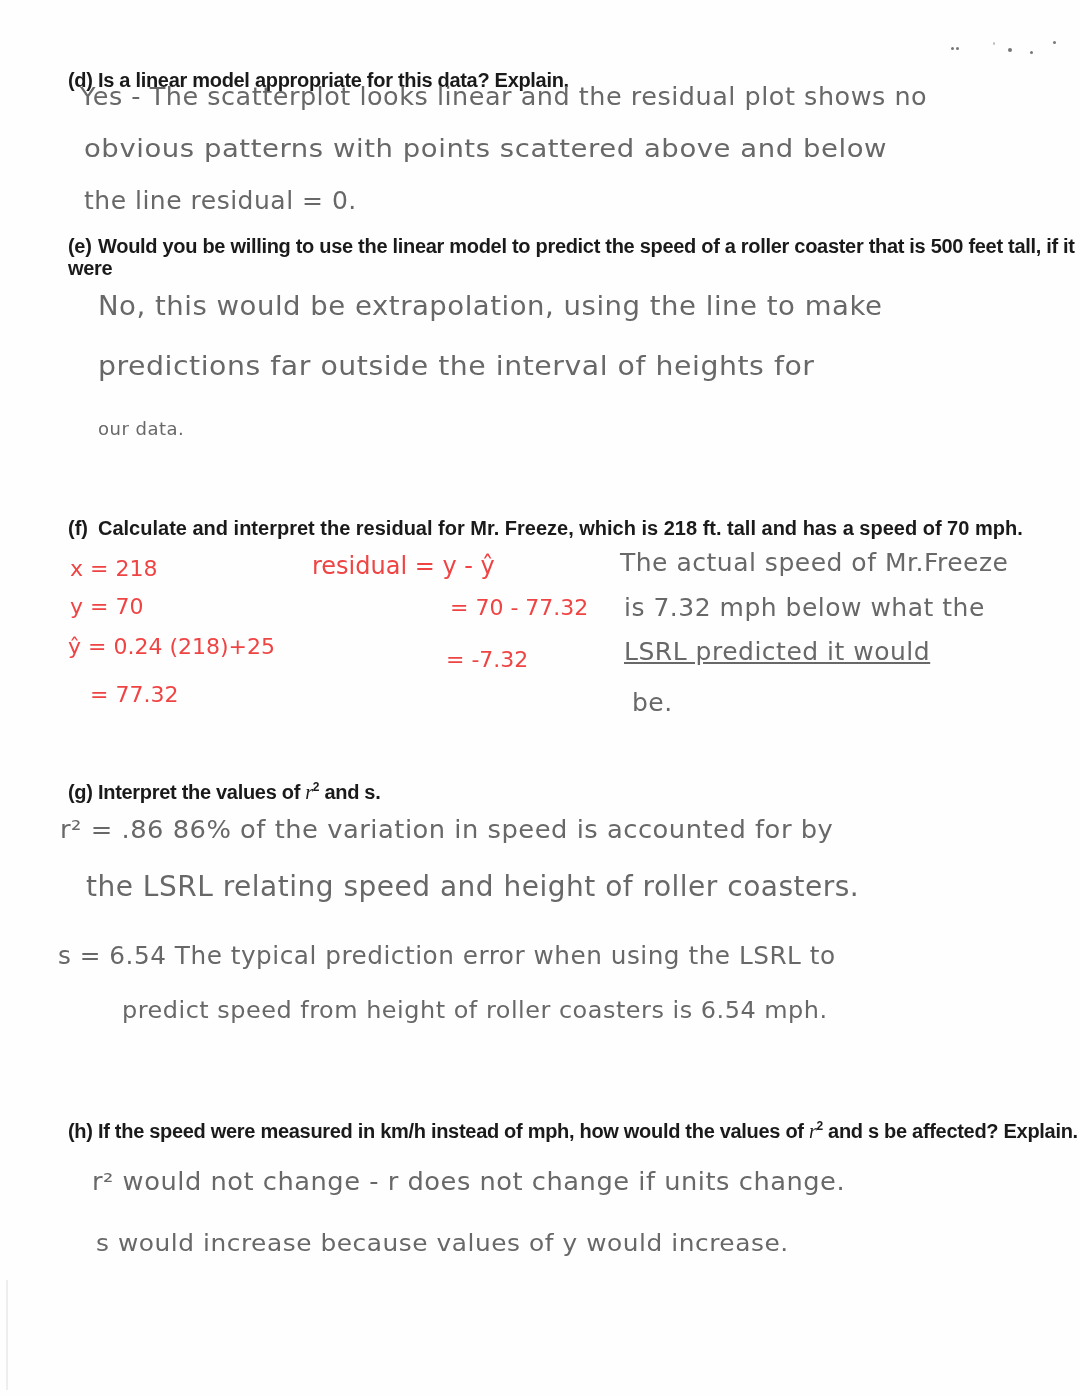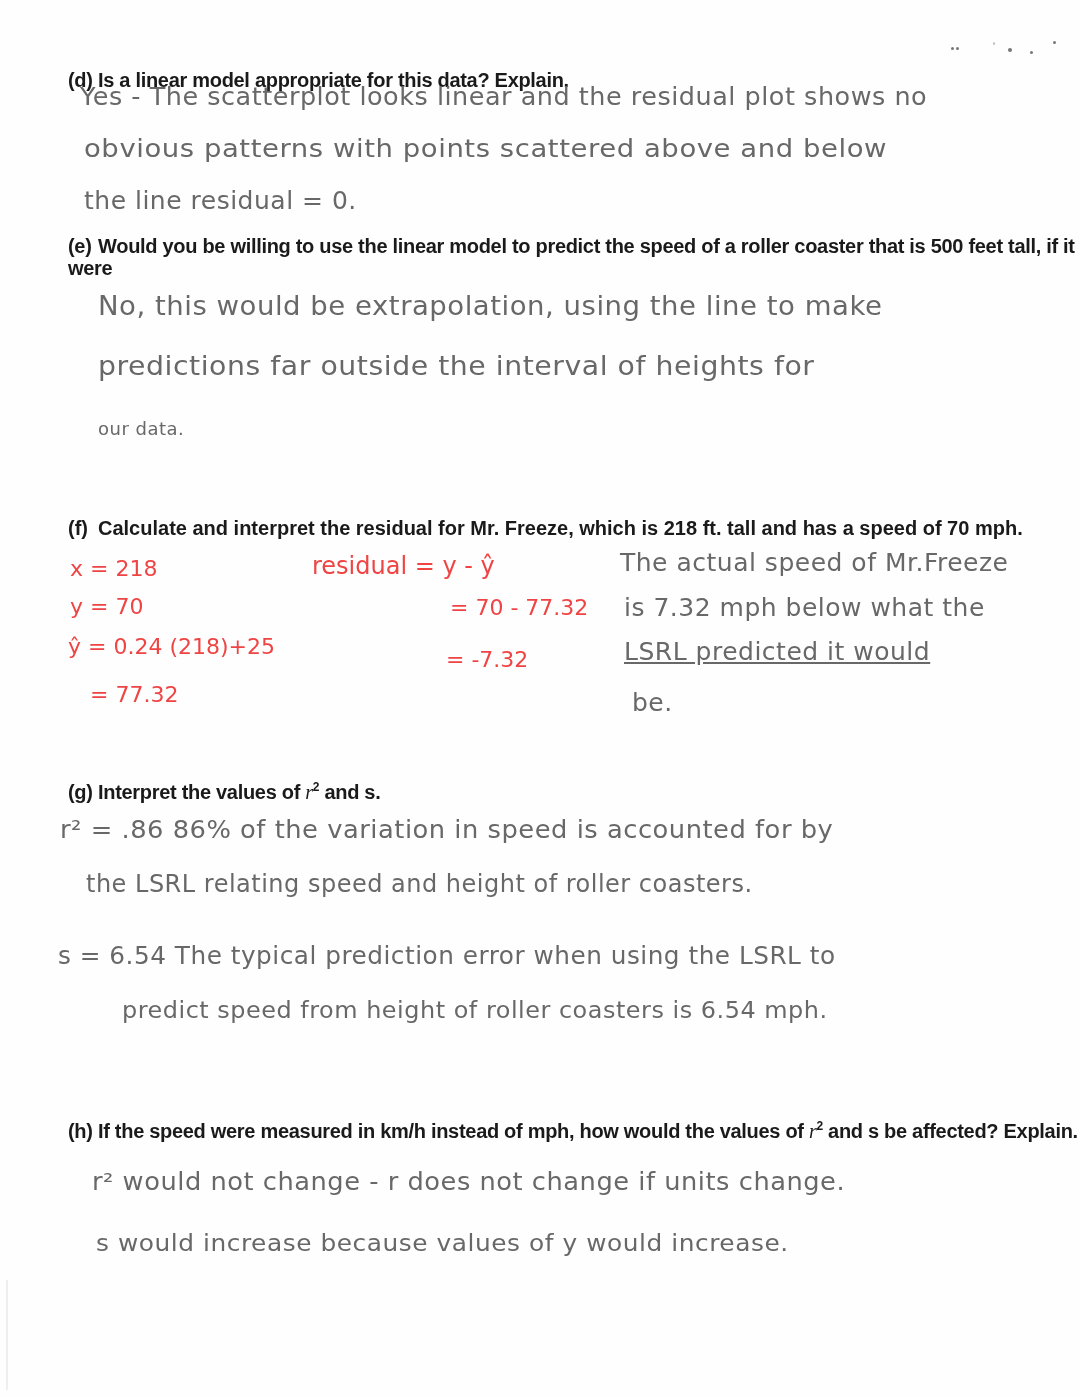--- a/index.html
+++ b/index.html
@@ -66,21 +66,21 @@
 
 <div class="hw" style="left:620px;top:548px;">The actual speed of Mr.Freeze</div>
 <div class="hw" style="left:624px;top:593px;">is 7.32 mph below what the</div>
 <div class="hw" style="left:624px;top:637px;text-decoration:underline;">LSRL predicted it would</div>
 <div class="hw" style="left:632px;top:688px;">be.</div>
 
 <div class="q" style="top:781px;">
   <span class="lbl">(g)</span><span>Interpret the values of </span><i class="var">r</i><sup>2</sup><span> and s.</span>
 </div>
 <div class="hw" style="left:60px;top:815px;transform:scaleX(1.03);">r² = .86   86% of the variation in speed is accounted for by</div>
-<div class="hw" style="left:86px;top:870px;font-size:24px;">the LSRL relating speed and height of roller coasters.</div>
+<div class="hw" style="left:86px;top:870px;font-size:28px;">the LSRL relating speed and height of roller coasters.</div>
 <div class="hw" style="left:58px;top:942px;font-size:24px;transform:scaleX(1.03);">s = 6.54  The typical prediction error when using the LSRL to</div>
 <div class="hw" style="left:122px;top:997px;font-size:23px;transform:scaleX(1.04);">predict speed from height of roller coasters is 6.54 mph.</div>
 
 <div class="q" style="top:1120px;">
   <span class="lbl">(h)</span><span>If the speed were measured in km/h instead of mph, how would the values of </span><i class="var">r</i><sup>2</sup><span> and s be affected?  Explain.</span>
 </div>
 <div class="hw" style="left:92px;top:1168px;font-size:24px;transform:scaleX(1.07);">r² would not change - r does not change if units change.</div>
 <div class="hw" style="left:96px;top:1230px;font-size:23px;transform:scaleX(1.08);">s would increase because values of y would increase.</div>
 
 </body></html>

